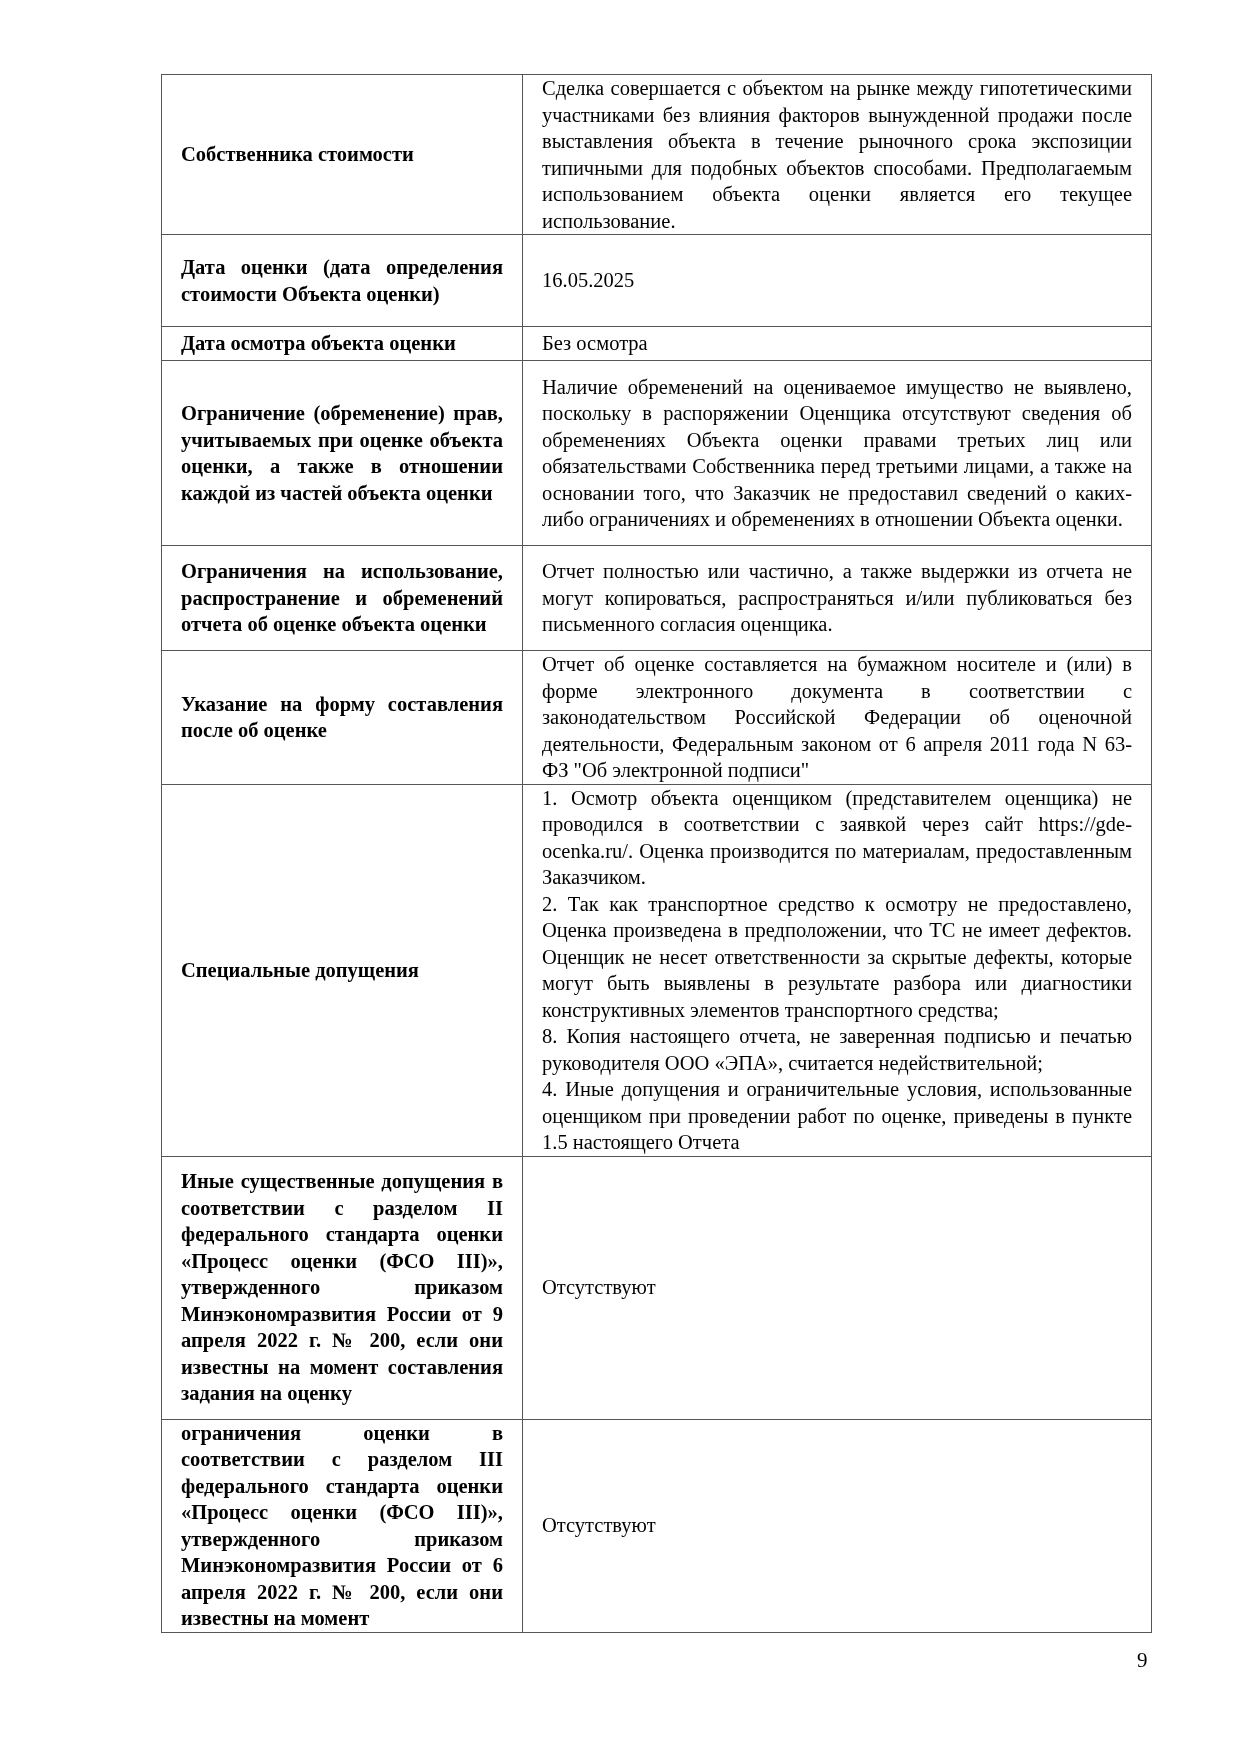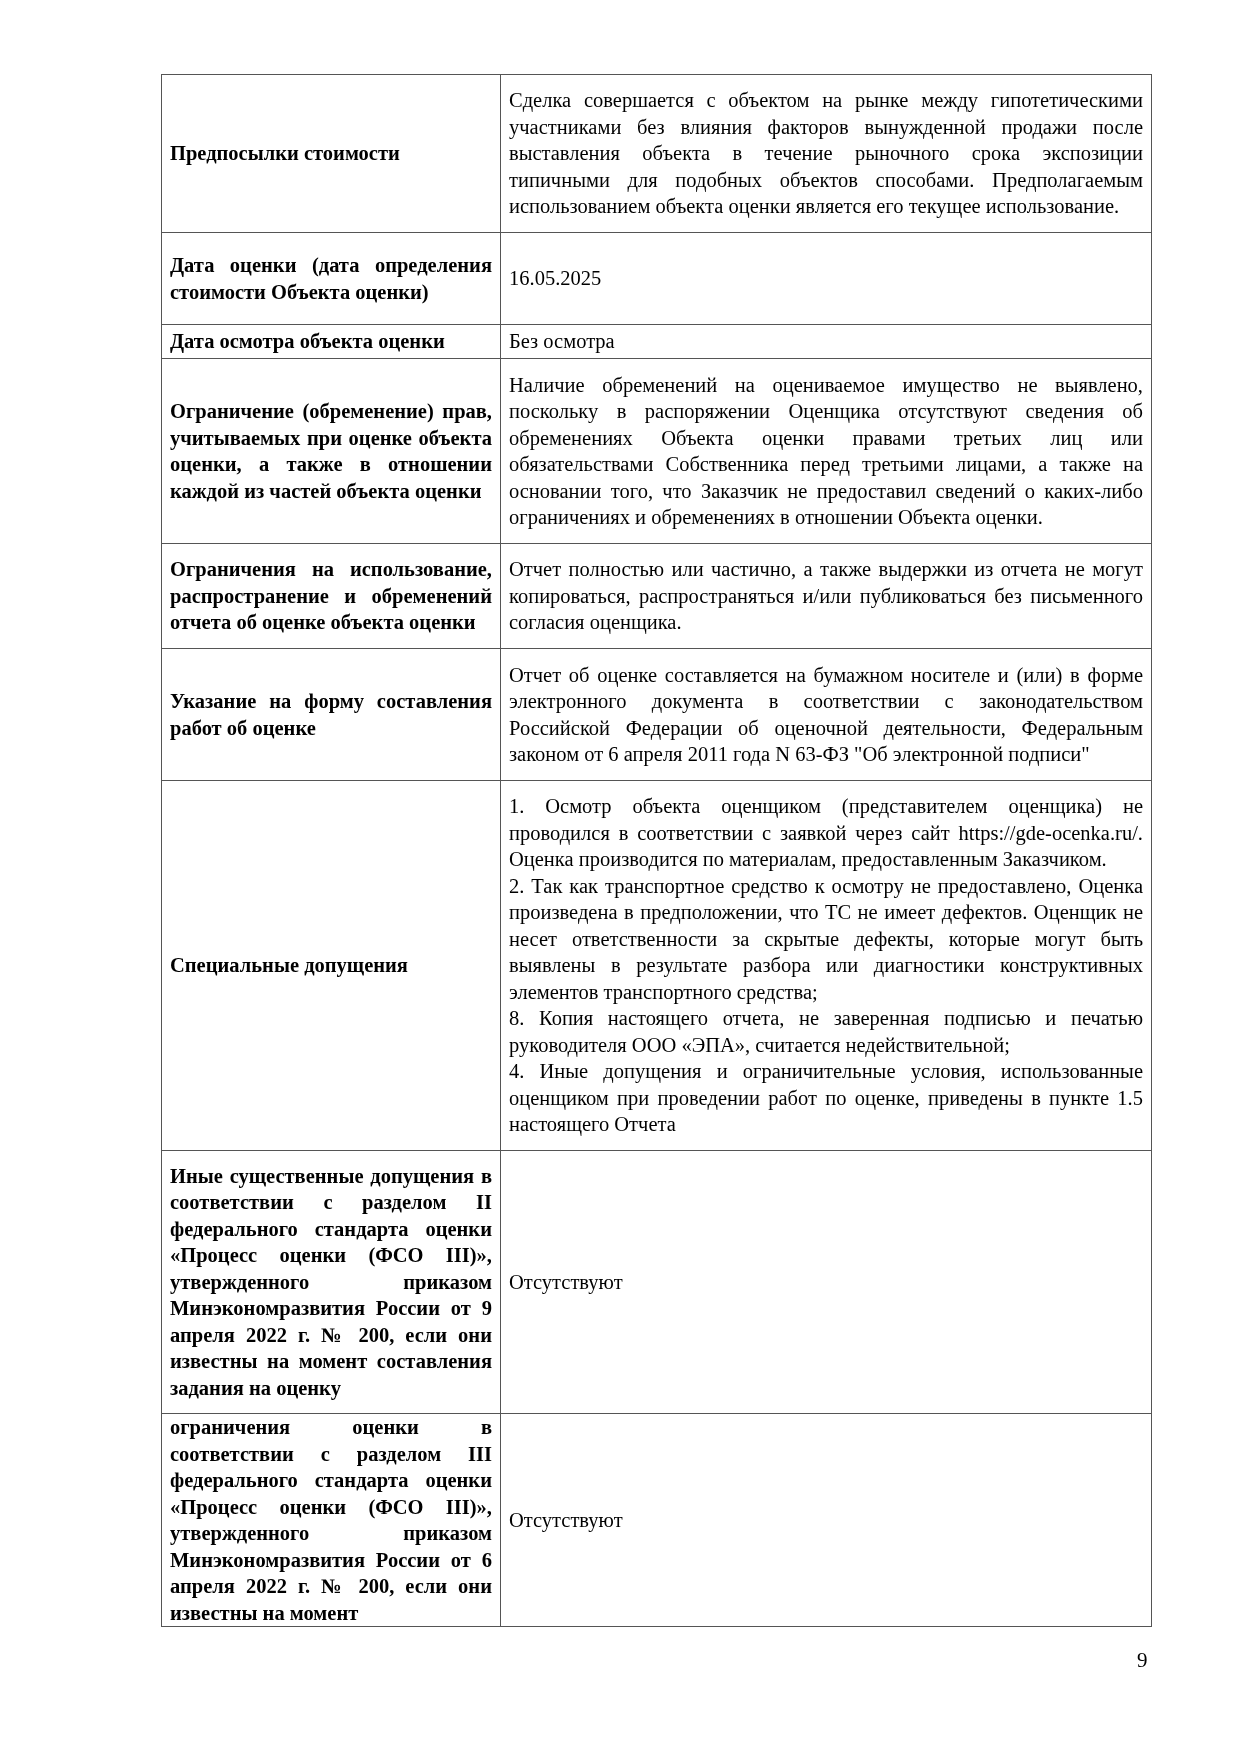--- a/index.html
+++ b/index.html
@@ -1,53 +1,53 @@
 <!DOCTYPE html>
 <html><head>
 <meta charset="utf-8">
 <style>
   html, body { margin: 0; padding: 0; background: #ffffff; }
   body { width: 1241px; height: 1755px; position: relative; overflow: hidden;
          font-family: "Liberation Serif", serif; color: #000; }
   .tbl { position: absolute; left: 161px; top: 74px; width: 991px; border-collapse: collapse; table-layout: fixed; }
-  .tbl td { border: 1.5px solid #555; vertical-align: middle; padding: 0 8px; font-size: 20.5px; line-height: 26.5px; }
+  .tbl td { border: 1.5px solid #555; vertical-align: middle; padding: 0 19px; font-size: 20.5px; line-height: 26.5px; }
   .tbl td.k { width: 322px; font-weight: bold; text-align: justify; text-align-last: left; }
   .tbl td.v { text-align: justify; }
   .v .line-item { display: block; }
   .pagenum { position: absolute; left: 1137px; top: 1648px; font-size: 21px; }
   .r1 { height: 158px; } .r2 { height: 92px; } .r3 { height: 34px; margin-top: 38px; } .r4 { height: 185px; }
   .r5 { height: 105px; } .r6 { height: 132px; } .r7 { height: 370px; } .r8 { height: 263px; } .r9 { height: 212px; }
 </style>
 </head>
 <body>
 
 <table class="tbl">
   <tbody>
     <tr class="r1">
-      <td class="k">Предпосылки стоимости</td>
+      <td class="k">Собственника стоимости</td>
       <td class="v">Сделка совершается с объектом на рынке между гипотетическими участниками без влияния факторов вынужденной продажи после выставления объекта в течение рыночного срока экспозиции типичными для подобных объектов способами. Предполагаемым использованием объекта оценки является его текущее использование.</td>
     </tr>
     <tr class="r2">
       <td class="k">Дата оценки (дата определения стоимости Объекта оценки)</td>
       <td class="v">16.05.2025</td>
     </tr>
     <tr class="r3">
       <td class="k">Дата осмотра объекта оценки</td>
       <td class="v">Без осмотра</td>
     </tr>
     <tr class="r4">
       <td class="k">Ограничение (обременение) прав, учитываемых при оценке объекта оценки, а также в отношении каждой из частей объекта оценки</td>
       <td class="v">Наличие обременений на оцениваемое имущество не выявлено, поскольку в распоряжении Оценщика отсутствуют сведения об обременениях Объекта оценки правами третьих лиц или обязательствами Собственника перед третьими лицами, а также на основании того, что Заказчик не предоставил сведений о каких-либо ограничениях и обременениях в отношении Объекта оценки.</td>
     </tr>
     <tr class="r5">
       <td class="k">Ограничения на использование, распространение и обременений отчета об оценке объекта оценки</td>
       <td class="v">Отчет полностью или частично, а также выдержки из отчета не могут копироваться, распространяться и/или публиковаться без письменного согласия оценщика.</td>
     </tr>
     <tr class="r6">
-      <td class="k">Указание на форму составления работ об оценке</td>
+      <td class="k">Указание на форму составления после об оценке</td>
       <td class="v">Отчет об оценке составляется на бумажном носителе и (или) в форме электронного документа в соответствии с законодательством Российской Федерации об оценочной деятельности, Федеральным законом от 6 апреля 2011 года N 63-ФЗ "Об электронной подписи"</td>
     </tr>
     <tr class="r7">
       <td class="k">Специальные допущения</td>
       <td class="v">
         <span class="line-item">1. Осмотр объекта оценщиком (представителем оценщика) не проводился в соответствии с заявкой через сайт https://gde-ocenka.ru/. Оценка производится по материалам, предоставленным Заказчиком.</span>
         <span class="line-item">2. Так как транспортное средство к осмотру не предоставлено, Оценка произведена в предположении, что ТС не имеет дефектов. Оценщик не несет ответственности за скрытые дефекты, которые могут быть выявлены в результате разбора или диагностики конструктивных элементов транспортного средства;</span>
         <span class="line-item">8. Копия настоящего отчета, не заверенная подписью и печатью руководителя ООО «ЭПА», считается недействительной;</span>
         <span class="line-item">4. Иные допущения и ограничительные условия, использованные оценщиком при проведении работ по оценке, приведены в пункте 1.5 настоящего Отчета</span>
       </td>

